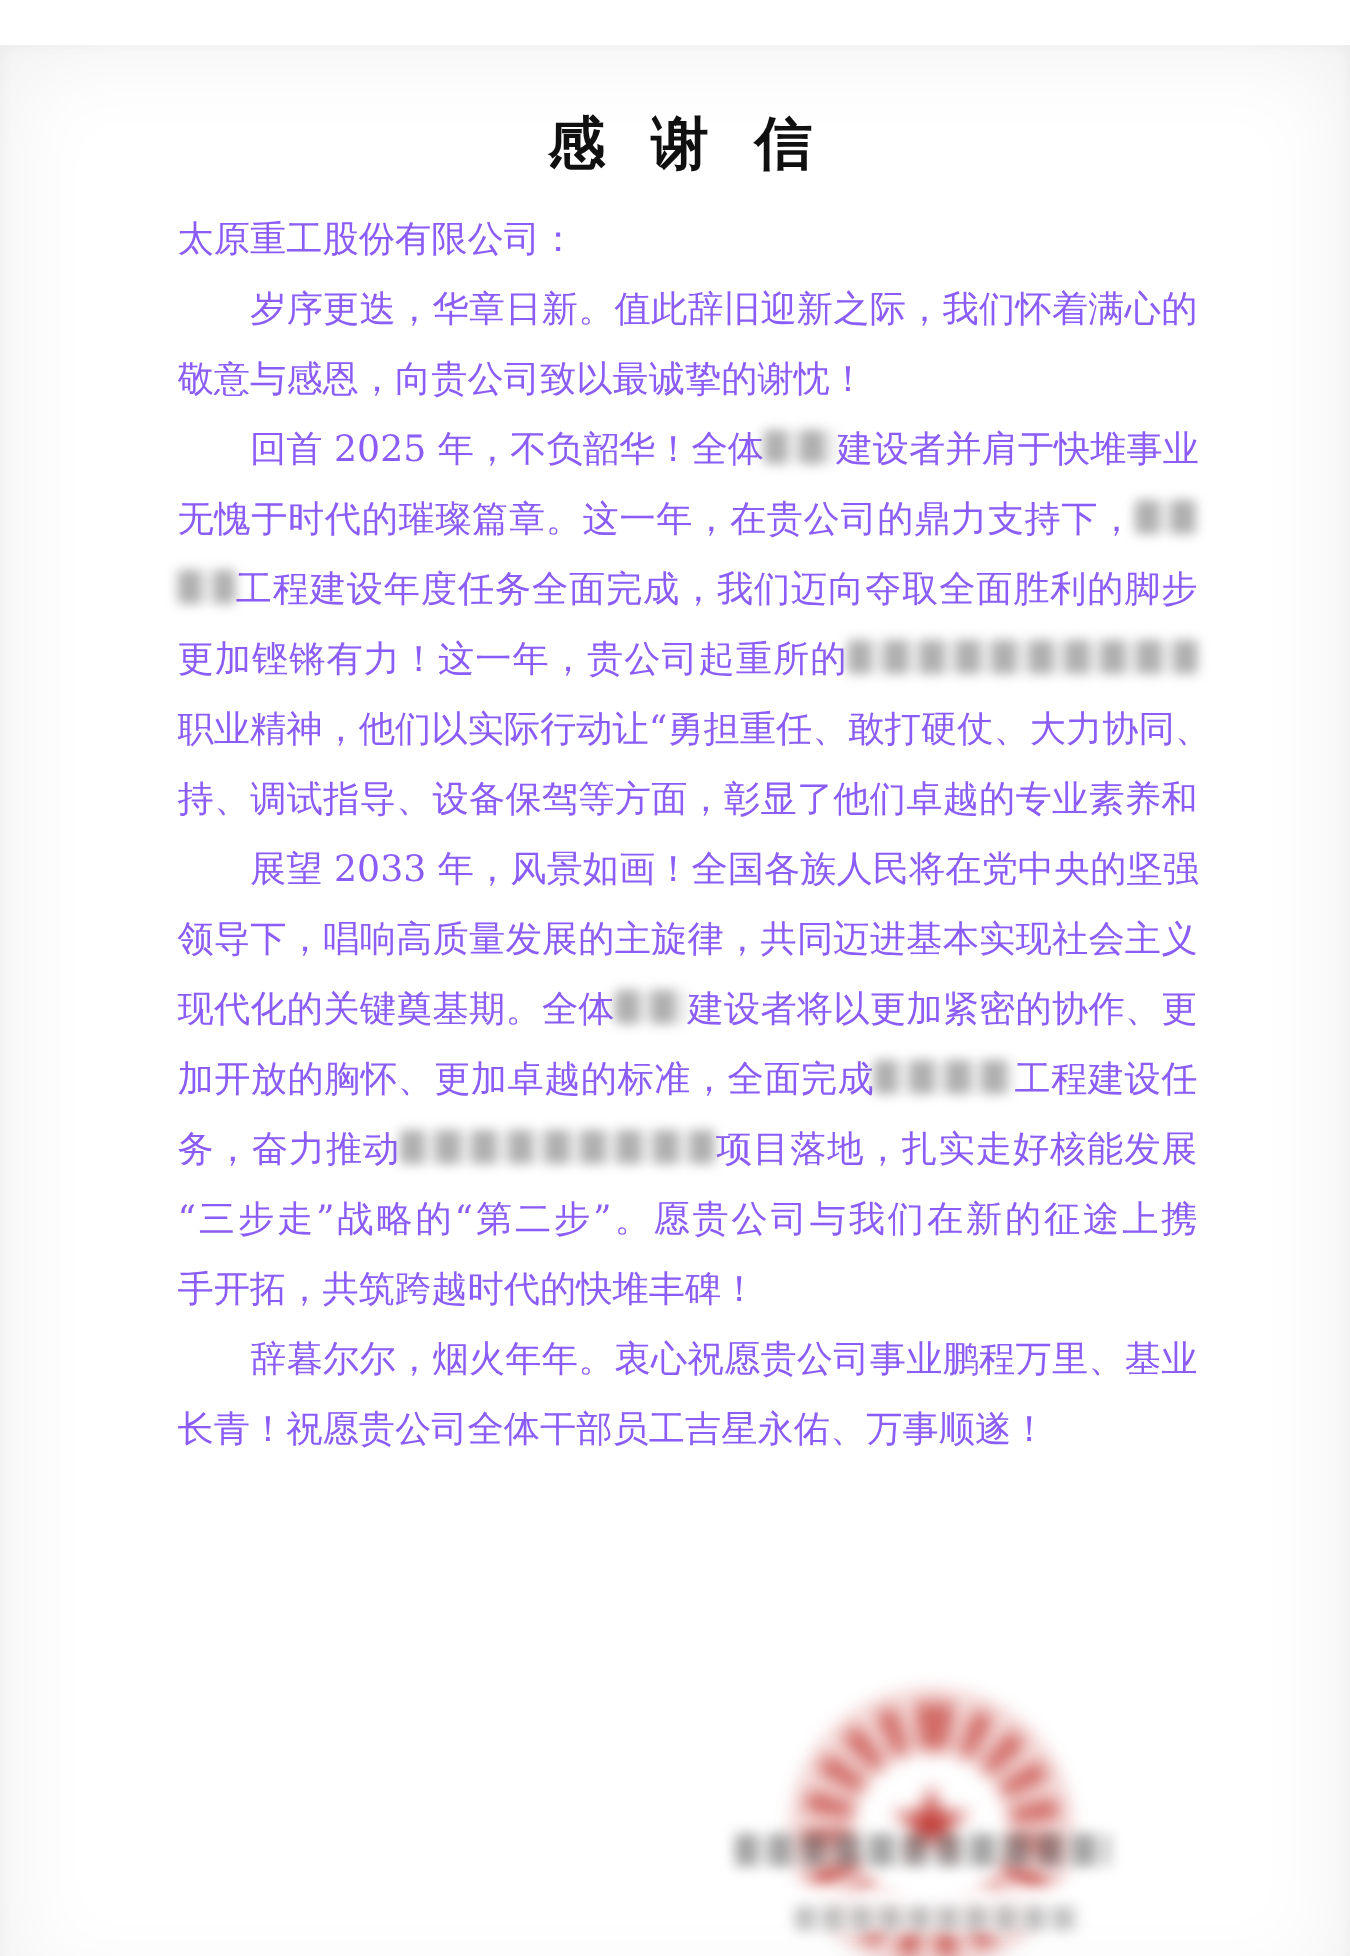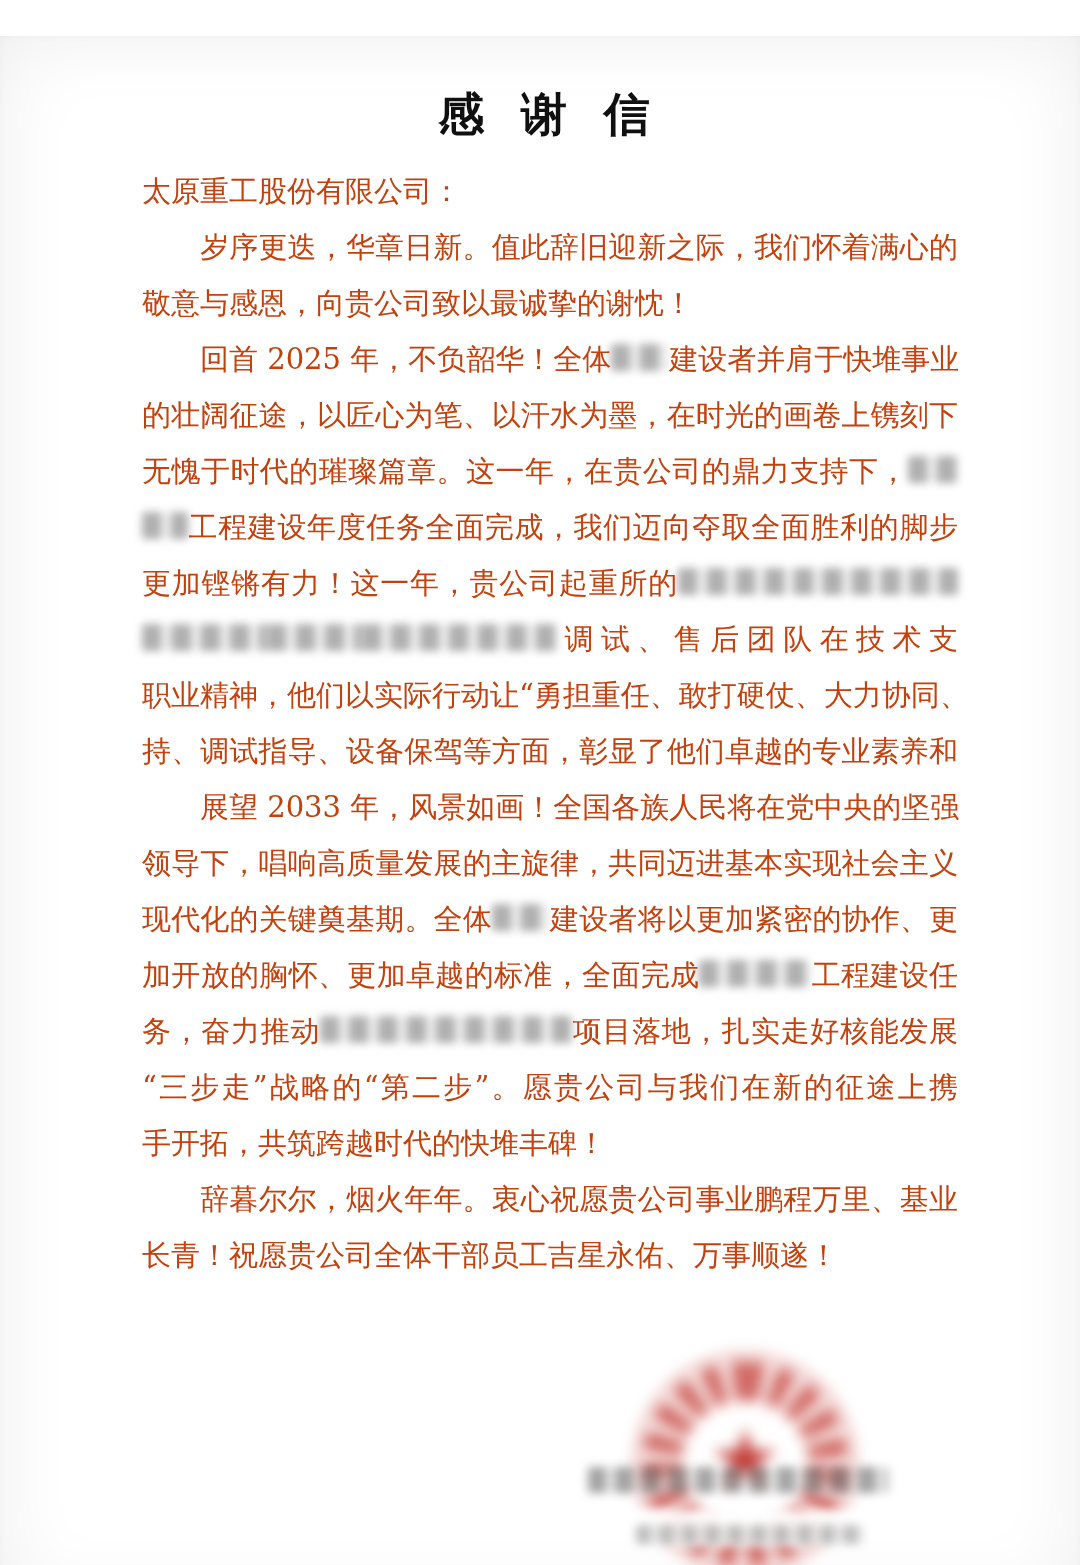--- a/index.html
+++ b/index.html
@@ -9,21 +9,21 @@
   }
   .vignette{position:absolute;inset:0;z-index:9;pointer-events:none;
     box-shadow:inset 0 0 80px rgba(0,0,0,0.07), inset 0 0 12px rgba(0,0,0,0.04);}
   .title{
     position:absolute;left:142px;top:46px;width:816px;height:64px;line-height:64px;
     text-align:center;font-family:"Liberation Sans", sans-serif;font-weight:700;
     font-size:46px;letter-spacing:12px;color:#101010;filter:blur(0.5px);
   }
   .letter-body{
     position:absolute;left:142px;top:127px;width:816px;z-index:4;
-    color:#c2410c;font-size:29px;filter:blur(0.5px);
+    color:#8b5cf6;font-size:29px;filter:blur(0.5px);
   }
   .line{height:56px;line-height:56px;white-space:nowrap;text-align:left;}
   .j{text-align:justify;text-align-last:justify;text-justify:inter-ideograph;}
   .ind{display:inline-block;width:58px;height:1px;}
   .redact{
     display:inline-block;vertical-align:middle;height:27px;margin-top:-8px;border-radius:3px;
     background:repeating-linear-gradient(90deg,
       rgba(110,110,110,0.55) 0 19px, rgba(185,185,185,0.25) 19px 29px);
     filter:blur(4.5px);
   }
@@ -61,25 +61,23 @@
   <div class="title">感 谢 信</div>
 
   <div class="letter-body">
 
     <div class="line"><span>太原重工股份有限公司：</span></div>
 
     <div class="line j"><span class="ind"></span><span>岁序更迭，华章日新。值此辞旧迎新之际，我们怀着满心的</span></div>
     <div class="line"><span>敬意与感恩，向贵公司致以最诚挚的谢忱！</span></div>
 
     <div class="line j"><span class="ind"></span><span>回首 2025 年，不负韶华！全体</span><span class="redact" style="width:58px"></span><span>建设者并肩于快堆事业</span></div>
-    <div class="line j"><span>的壮阔征途，以匠心为笔、以汗水为墨，在时光的画卷上镌刻下</span></div>
     <div class="line j"><span>无愧于时代的璀璨篇章。这一年，在贵公司的鼎力支持下，</span><span class="redact" style="width:50px"></span></div>
     <div class="line j"><span class="redact" style="width:46px"></span><span>工程建设年度任务全面完成，我们迈向夺取全面胜利的脚步</span></div>
     <div class="line j"><span>更加铿锵有力！这一年，贵公司起重所的</span><span class="redact" style="width:280px"></span></div>
-    <div class="line j"><span class="redact" style="width:30px"></span><span class="redact" style="width:95px"></span><span class="redact" style="width:95px"></span><span class="redact" style="width:195px"></span><span>调试、售后团队在技术支</span></div>
     <div class="line j"><span>职业精神，他们以实际行动让“勇担重任、敢打硬仗、大力协同、</span></div>
     <div class="line j"><span>持、调试指导、设备保驾等方面，彰显了他们卓越的专业素养和</span></div>
 
     <div class="line j"><span class="ind"></span><span>展望 2033 年，风景如画！全国各族人民将在党中央的坚强</span></div>
     <div class="line j"><span>领导下，唱响高质量发展的主旋律，共同迈进基本实现社会主义</span></div>
     <div class="line j"><span>现代化的关键奠基期。全体</span><span class="redact" style="width:58px"></span><span>建设者将以更加紧密的协作、更</span></div>
     <div class="line j"><span>加开放的胸怀、更加卓越的标准，全面完成</span><span class="redact" style="width:112px"></span><span>工程建设任</span></div>
     <div class="line j"><span>务，奋力推动</span><span class="redact" style="width:252px"></span><span>项目落地，扎实走好核能发展</span></div>
     <div class="line j"><span>“三步走”战略的“第二步”。愿贵公司与我们在新的征途上携</span></div>
     <div class="line"><span>手开拓，共筑跨越时代的快堆丰碑！</span></div>

